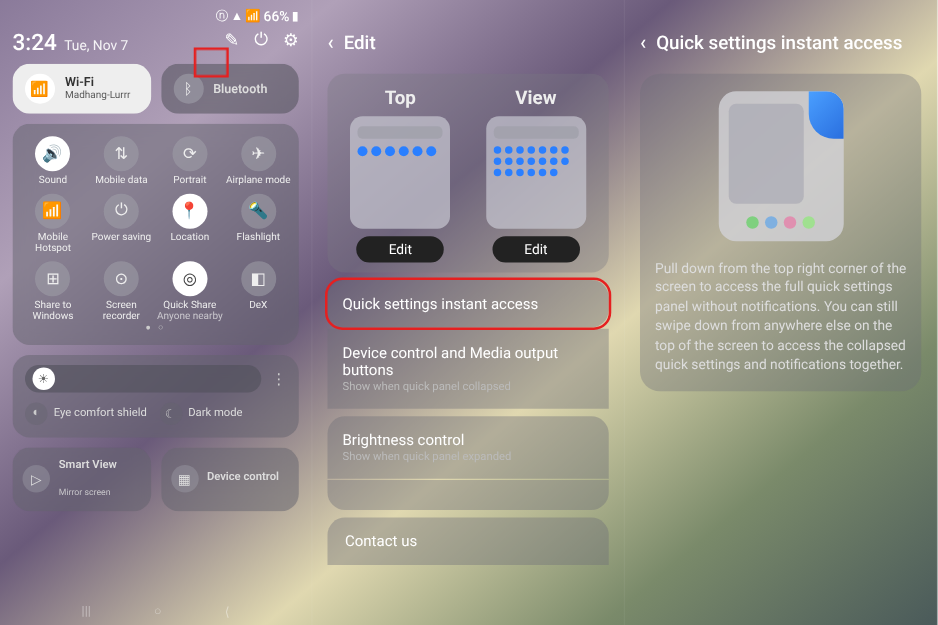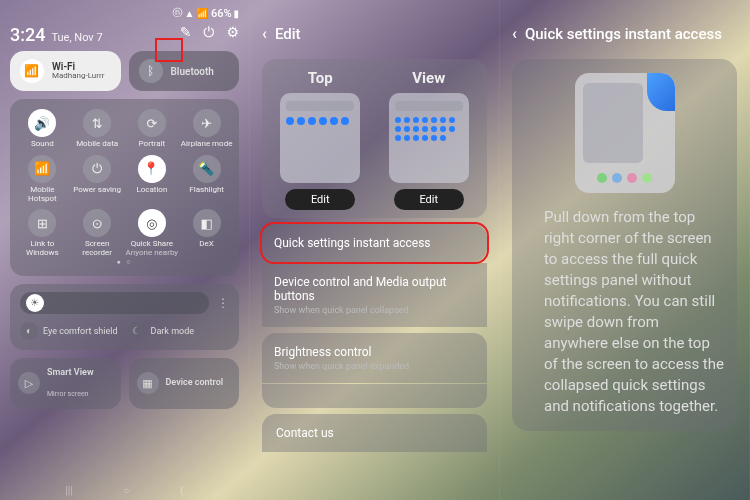--- a/index.html
+++ b/index.html
@@ -104,21 +104,21 @@
   
   .toggle-card { margin:6px 12px; padding:14px 14px; background:rgba(110,110,120,0.4); border-radius:16px; display:flex; justify-content:space-between; align-items:center; }
   .toggle { width:30px; height:16px; background:#2a7fff; border-radius:9px; position:relative; }
   .toggle-knob { position:absolute; right:2px; top:2px; width:12px; height:12px; background:#fff; border-radius:50%; }
   .preview-card { margin:6px 12px; padding:14px 12px; background:rgba(110,110,120,0.35); border-radius:16px; }
   .preview-box { width:100px; height:120px; background:rgba(210,210,215,0.8); border-radius:14px; margin:0 auto 14px; position:relative; overflow:hidden; }
   .pv-corner { position:absolute; top:0; right:0; width:28px; height:38px; background:linear-gradient(135deg,#4a9fff,#2a6fdf); border-radius:0 14px 0 20px; }
   .pv-block { position:absolute; top:10px; left:8px; width:60px; height:80px; background:rgba(170,170,180,0.7); border-radius:6px; }
   .pv-dots { position:absolute; bottom:10px; left:0; right:0; display:flex; justify-content:center; gap:5px; }
   .pv-dot { width:10px; height:10px; border-radius:50%; }
-  .desc { font-size:15px; color:#ddd; line-height:1.4;margin-left:20px; }
+  .desc { font-size:11px; color:#ddd; line-height:1.4; }
 </style>
 </head>
 <body>
 
 <div class="screen">
   <div class="statusbar">
     <span></span>
     <div class="sb-right">
       <span class="sb-ico">ⓝ</span>
       <span class="sb-ico">▲</span>
@@ -182,21 +182,21 @@
         <div class="qs-item">
           <div class="qs-icon on">📍</div>
           <div class="qs-label">Location</div>
         </div>
         <div class="qs-item">
           <div class="qs-icon">🔦</div>
           <div class="qs-label">Flashlight</div>
         </div>
         <div class="qs-item">
           <div class="qs-icon">⊞</div>
-          <div class="qs-label">Link to Windows</div>
+          <div class="qs-label">Share to Windows</div>
         </div>
         <div class="qs-item">
           <div class="qs-icon">⊙</div>
           <div class="qs-label">Screen recorder</div>
         </div>
         <div class="qs-item">
           <div class="qs-icon on">◎</div>
           <div class="qs-label">Quick Share
 <div style="opacity: 0.7;">Anyone nearby</div></div>
         </div>

